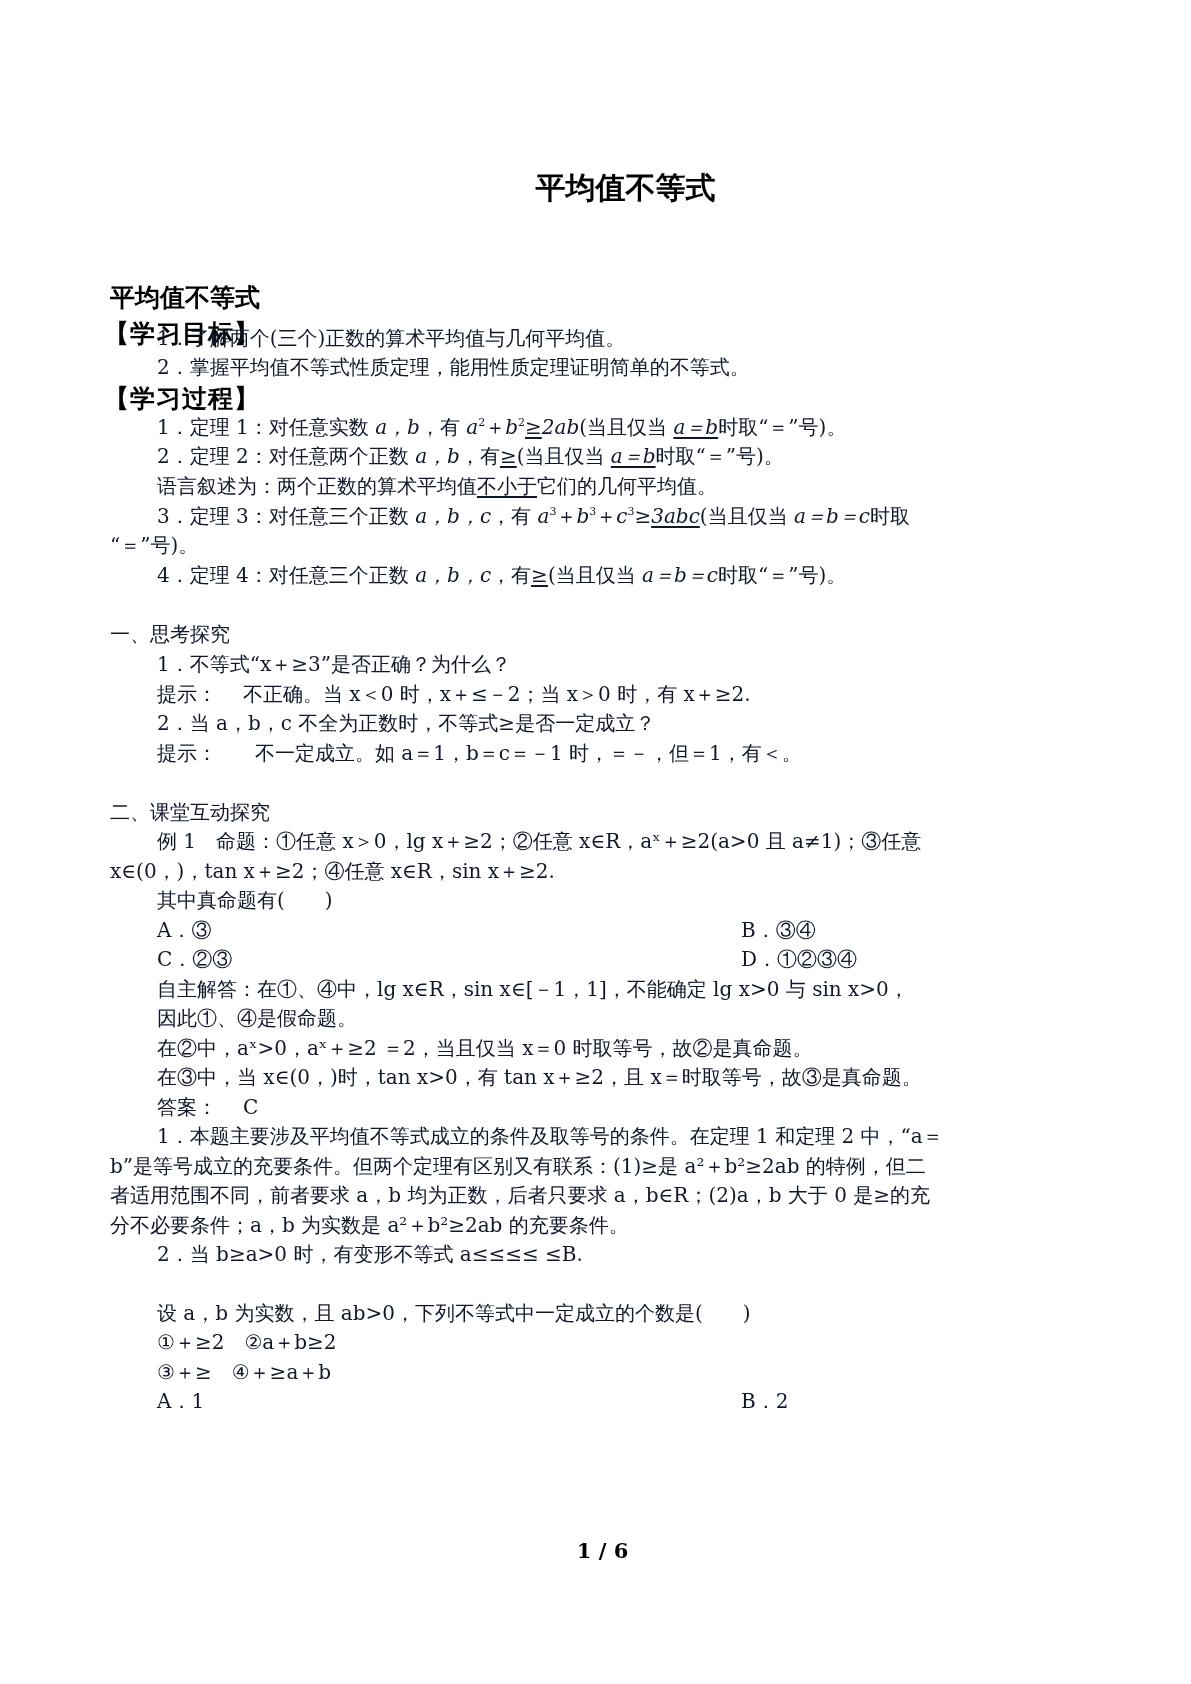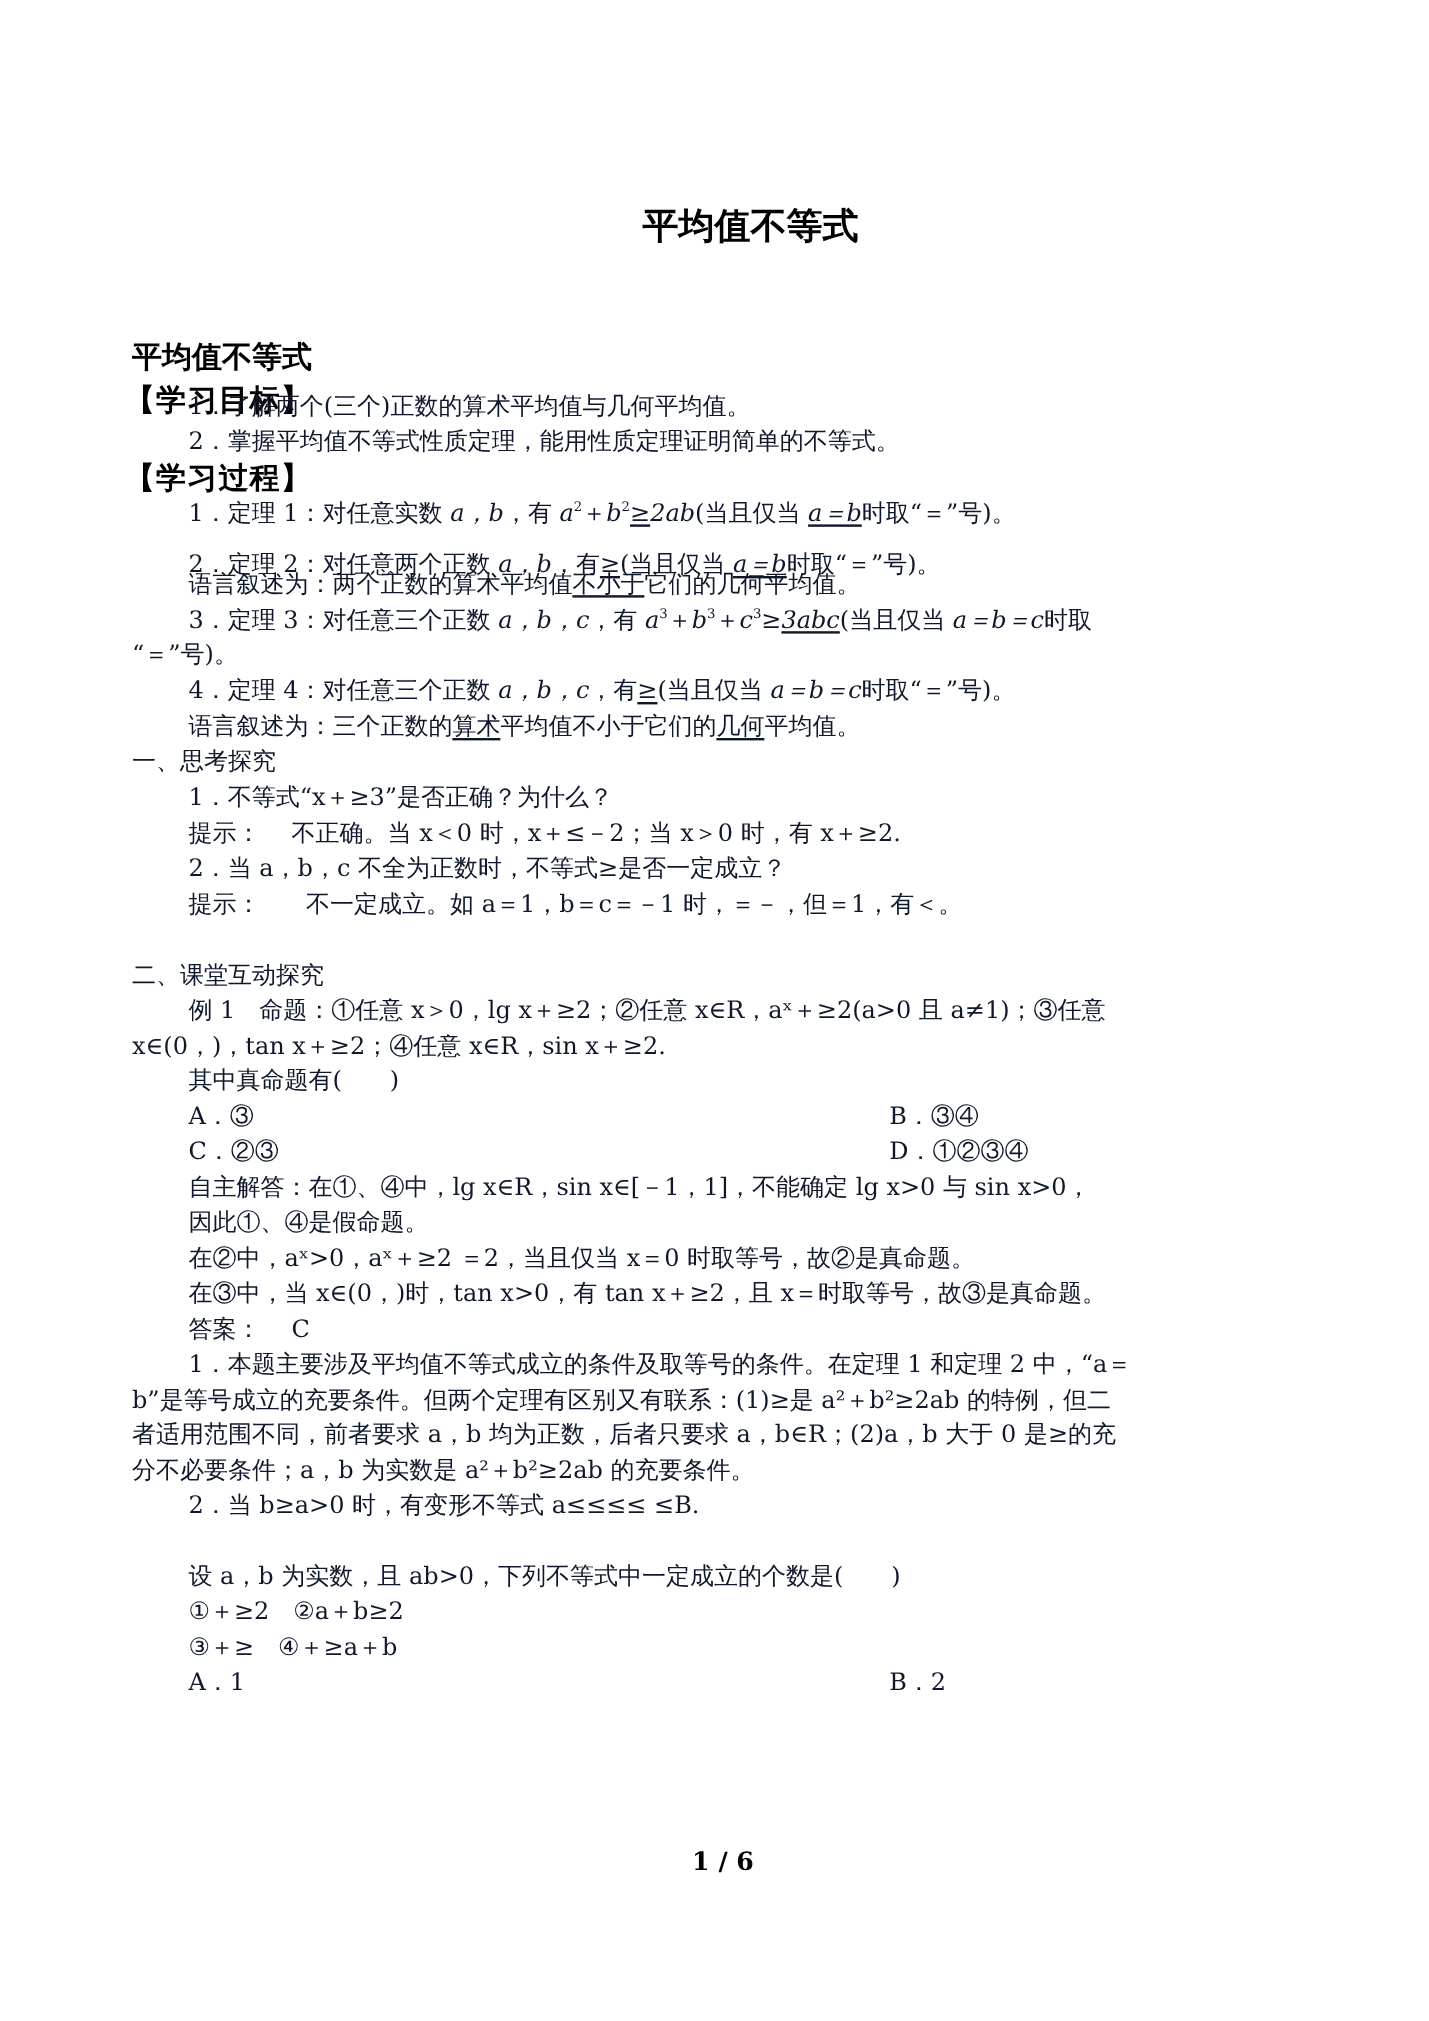--- a/index.html
+++ b/index.html
@@ -36,40 +36,37 @@
   <div class="h-sec" style="top:317px;left:104px;">【学习目标】</div>
   <div class="line l1" style="top:324px;top:324px;">1．了解两个(三个)正数的算术平均值与几何平均值。</div>
   <div class="line l1" style="top:353px;">2．掌握平均值不等式性质定理，能用性质定理证明简单的不等式。</div>
 
   <div class="h-sec" style="top:382px;left:104px;">【学习过程】</div>
 
   <div class="line l1" style="top:413px;">
     <span>1．定理 1：对任意实数 </span><i>a，b</i><span>，有 </span><i>a</i><sup>2</sup><span>＋</span><i>b</i><sup>2</sup><u>≥</u><i>2ab</i><span>(当且仅当 </span><u><i>a＝b</i></u><span>时取“＝”号)。</span>
   </div>
 
-  <div class="line l1" style="top:442px;margin-top:14px;">
+  <div class="line l1" style="top:442px;">
     <span>2．定理 2：对任意两个正数 </span><i>a，b</i><span>，有</span><u>≥</u><span>(当且仅当 </span><u><i>a＝b</i></u><span>时取“＝”号)。</span>
   </div>
 
   <div class="line l1" style="top:472px;">
     <span>语言叙述为：两个正数的算术平均值</span><u>不小于</u><span>它们的几何平均值。</span>
   </div>
 
   <div class="line l1" style="top:502px;">
     <span>3．定理 3：对任意三个正数 </span><i>a，b，c</i><span>，有 </span><i>a</i><sup>3</sup><span>＋</span><i>b</i><sup>3</sup><span>＋</span><i>c</i><sup>3</sup><span>≥</span><u><i>3abc</i></u><span>(当且仅当 </span><i>a＝b＝c</i><span>时取</span>
   </div>
   <div class="line l0" style="top:531px;">“＝”号)。</div>
 
   <div class="line l1" style="top:561px;">
     <span>4．定理 4：对任意三个正数 </span><i>a，b，c</i><span>，有</span><u>≥</u><span>(当且仅当 </span><i>a＝b＝c</i><span>时取“＝”号)。</span>
   </div>
 
-  <div class="line l1" style="top:591px;">
-    <span>语言叙述为：三个正数的</span><u>算术</u><span>平均值不小于它们的</span><u>几何</u><span>平均值。</span>
-  </div>
 
   <div class="line l0" style="top:620px;">一、思考探究</div>
   <div class="line l1" style="top:650px;">1．不等式“x＋≥3”是否正确？为什么？</div>
   <div class="line l1" style="top:680px;">
     <span>提示：</span><span style="margin-left:26px;">不正确。当 x＜0 时，x＋≤－2；当 x＞0 时，有 x＋≥2.</span>
   </div>
   <div class="line l1" style="top:709px;">2．当 a，b，c 不全为正数时，不等式≥是否一定成立？</div>
   <div class="line l1" style="top:739px;">
     <span>提示：</span><span style="margin-left:38px;">不一定成立。如 a＝1，b＝c＝－1 时，＝－，但＝1，有＜。</span>
   </div>

